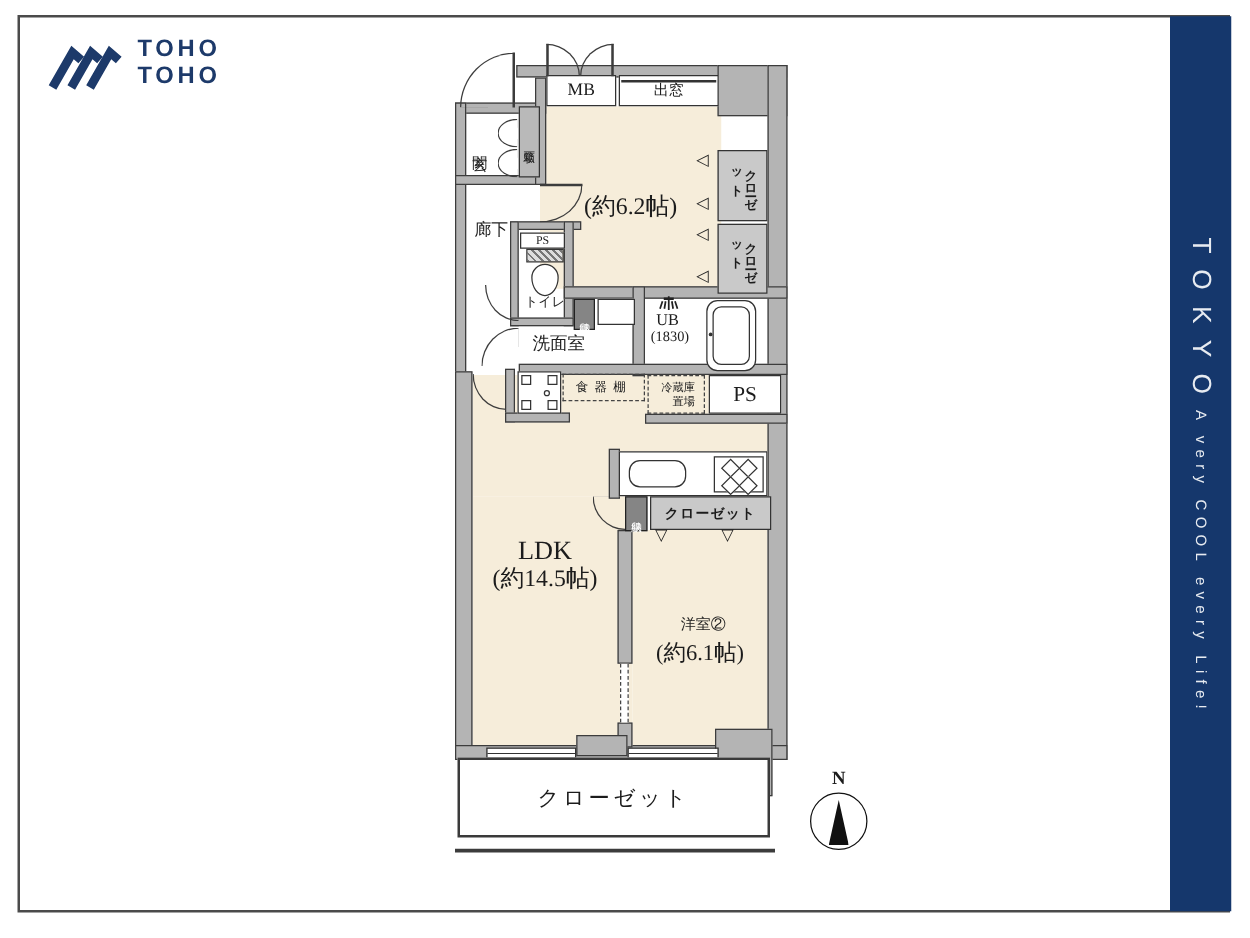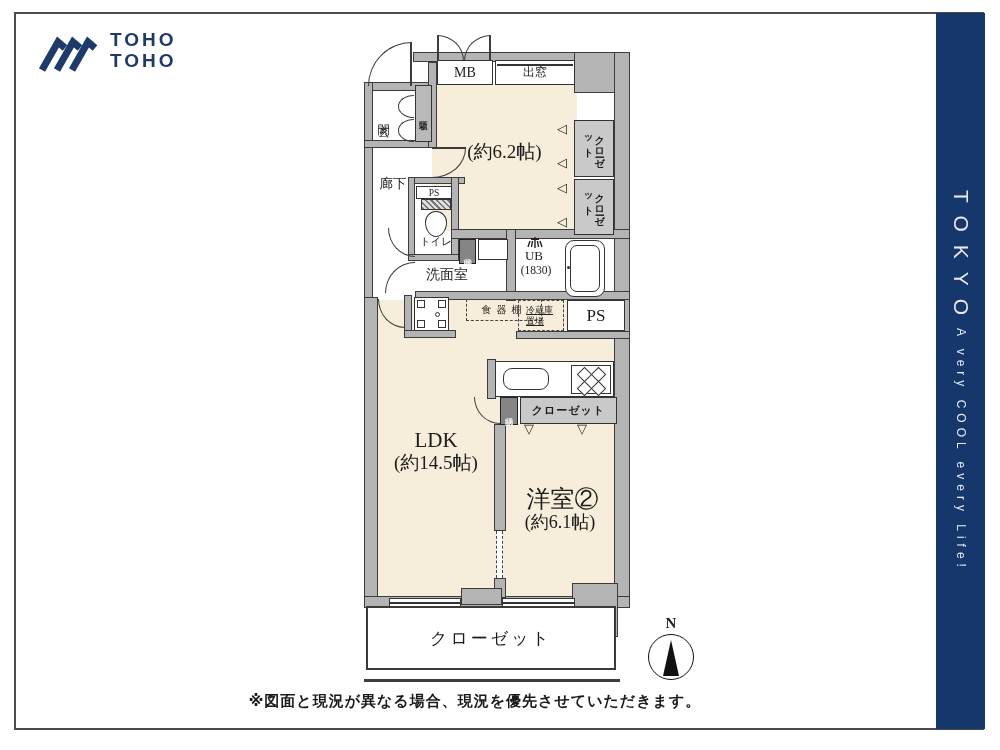--- a/index.html
+++ b/index.html
@@ -122,21 +122,21 @@
   <div class="leaf" style="left:437px;top:35px;width:2px;height:26px;"></div>
   <div class="arc tl" style="left:464px;top:35px;width:27px;height:26px;"></div>
   <div class="leaf" style="left:489px;top:35px;width:2px;height:26px;"></div>
   <div class="arc br" style="left:432px;top:148px;width:34px;height:30px;"></div>
   <div class="leaf" style="left:432px;top:147px;width:34px;height:2px;"></div>
   <div class="arc bl" style="left:388px;top:228px;width:27px;height:29px;"></div>
   <div class="arc tl" style="left:385px;top:262px;width:30px;height:31px;"></div>
   <div class="arc bl" style="left:378px;top:299px;width:27px;height:29px;"></div>
   <div class="arc bl" style="left:474px;top:397px;width:26px;height:27px;"></div>
 
-  <div class="lbl" style="left:432px;top:140px;width:145px;height:24px;font-size:19px;">(約6.2帖)</div>
+  <div class="lbl" style="left:432px;top:153px;width:145px;height:24px;font-size:19px;">(約6.2帖)</div>
 
   <div class="gbox" style="left:574px;top:120px;width:40px;height:57px;">
     <span class="vt" style="font-size:10px;height:40px;font-weight:bold;">クローゼット</span>
   </div>
   <div class="gbox" style="left:574px;top:179px;width:40px;height:56px;">
     <span class="vt" style="font-size:10px;height:40px;font-weight:bold;">クローゼット</span>
   </div>
   <span class="tri" style="left:557px;top:122px;">◁</span>
   <span class="tri" style="left:557px;top:156px;">◁</span>
   <span class="tri" style="left:557px;top:181px;">◁</span>
@@ -158,25 +158,25 @@
   <svg class="abs" style="left:527px;top:236px;" width="16" height="13" viewBox="0 0 16 13">
     <path d="M8,1 v4 M8,5 v7 M3,5 l-2,6 M13,5 l2,6 M5.5,5 l-1,6 M10.5,5 l1,6" stroke="#222" stroke-width="1.4" fill="none"></path>
     <path d="M4,3 h8" stroke="#222" stroke-width="2" fill="none"></path>
   </svg>
   <div class="lbl" style="left:520px;top:249px;width:28px;height:14px;font-size:13px;">UB</div>
   <div class="lbl" style="left:510px;top:263px;width:52px;height:13px;font-size:11.5px;">(1830)</div>
   <div class="abs" style="left:565px;top:240px;width:40px;height:57px;border:1.6px solid #333;box-sizing:border-box;background:#fff;border-radius:9px;"></div>
   <div class="abs" style="left:570px;top:245px;width:30px;height:47px;border:1.2px solid #333;box-sizing:border-box;border-radius:7px;"></div>
   <div class="abs" style="left:567px;top:266px;width:3px;height:3px;background:#333;border-radius:50%;"></div>
 
-  <div class="dash" style="left:466px;top:299px;width:76px;height:22px;font-size:10px;letter-spacing:5px;">
+  <div class="dash" style="left:450px;top:299px;width:66px;height:22px;font-size:10px;letter-spacing:5px;">
     <span>食器棚</span>
   </div>
   <div class="dash" style="left:518px;top:300px;width:46px;height:31px;font-size:9px;line-height:1.2;">
-    <span style="display:block;width:30px;word-break:break-all;text-align:left;text-decoration:underline;">冷蔵庫置場</span>
+    <span style="display:block;width:30px;word-break:break-all;text-align:right;">冷蔵庫置場</span>
   </div>
   <div class="box" style="left:567px;top:300px;width:58px;height:31px;font-size:17px;">
     <span>PS</span>
   </div>
 
   <div class="box" style="left:414px;top:297px;width:35px;height:34px;">
     <div class="cnr" style="left:2px;top:2px;"></div>
     <div class="cnr" style="right:2px;top:2px;"></div>
     <div class="cnr" style="left:2px;bottom:2px;"></div>
     <div class="cnr" style="right:2px;bottom:2px;"></div>
@@ -199,31 +199,30 @@
     <span>クローゼット</span>
   </div>
   <span class="tri" style="left:524px;top:422px;">▽</span>
   <span class="tri" style="left:577px;top:422px;">▽</span>
 
   <div class="abs" style="left:496px;top:531px;width:7px;height:47px;background:#fff;border-left:1.5px dashed #444;border-right:1.5px dashed #444;box-sizing:border-box;"></div>
 
   <div class="lbl" style="left:378px;top:428px;width:116px;height:24px;font-size:21px;">LDK</div>
   <div class="lbl" style="left:378px;top:452px;width:116px;height:22px;font-size:19px;">(約14.5帖)</div>
 
-  <div class="lbl" style="left:506px;top:487px;width:113px;height:24px;font-size:24px;">洋室②</div>
+  <div class="lbl" style="left:506px;top:487px;width:113px;height:24px;font-size:12px;">洋室②</div>
   <div class="lbl" style="left:506px;top:511px;width:108px;height:22px;font-size:18px;">(約6.1帖)</div>
 
   <div class="abs" style="left:389px;top:598px;width:72px;height:9px;border:1.4px solid #333;box-sizing:border-box;background:linear-gradient(#fff 0 3px,#333 3px 4.5px,#fff 4.5px);"></div>
   <div class="abs" style="left:502px;top:598px;width:73px;height:9px;border:1.4px solid #333;box-sizing:border-box;background:linear-gradient(#fff 0 3px,#333 3px 4.5px,#fff 4.5px);"></div>
 
   <div class="abs" style="left:366px;top:606px;width:250px;height:64px;border:2px solid #3a3a3a;box-sizing:border-box;background:#fff;display:flex;align-items:center;justify-content:center;font-size:17px;letter-spacing:3px;">
     <span>クローゼット</span>
   </div>
   <div class="abs" style="left:364px;top:679px;width:256px;height:2.5px;background:#3c3c3c;"></div>
 
   <div class="lbl" style="left:657px;top:614px;width:28px;height:18px;font-size:15px;font-weight:bold;">N</div>
   <div class="abs" style="left:648px;top:634px;width:46px;height:46px;border:1.5px solid #111;border-radius:50%;box-sizing:border-box;">
     <div class="abs" style="left:14px;top:5px;width:16px;height:36px;background:#111;clip-path:polygon(50% 0,100% 100%,0 100%);"></div>
   </div>
 
-  <div class="footer">※図面と現況が異なる場合、現況を優先させていただきます。</div>
 
 </div>
 
 </body></html>

